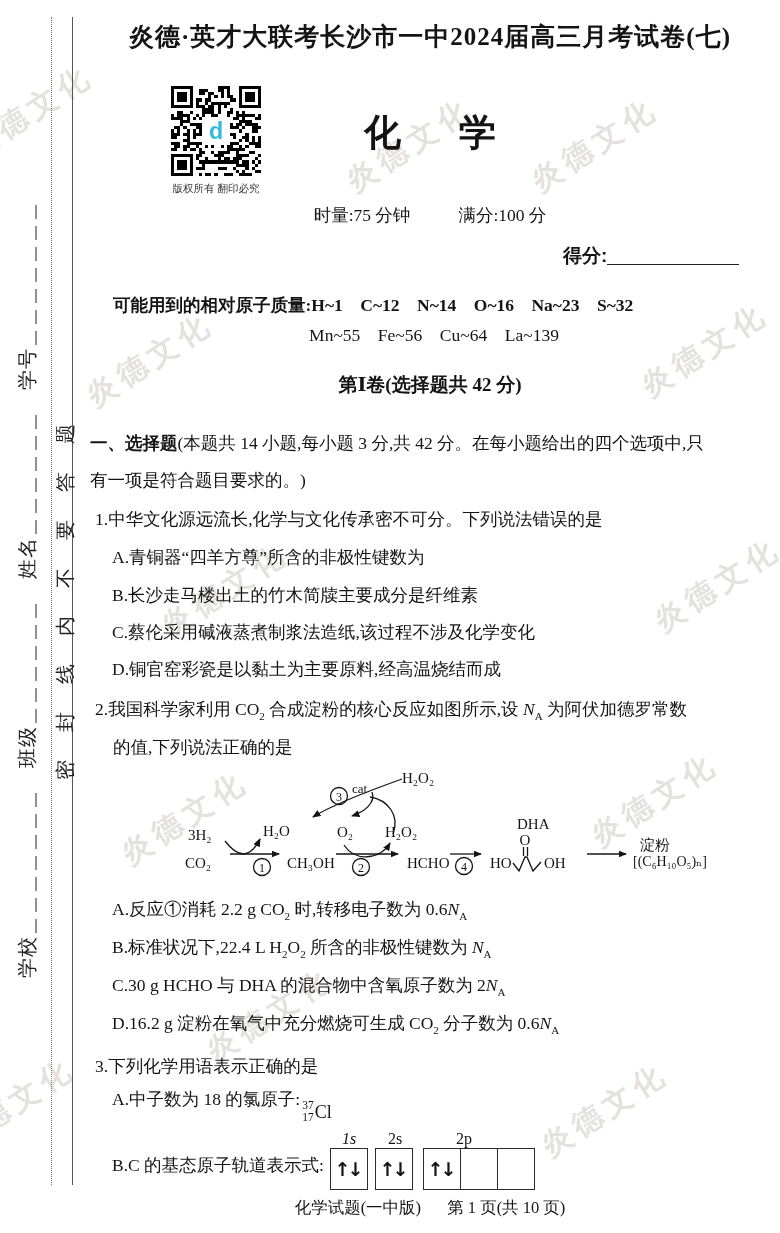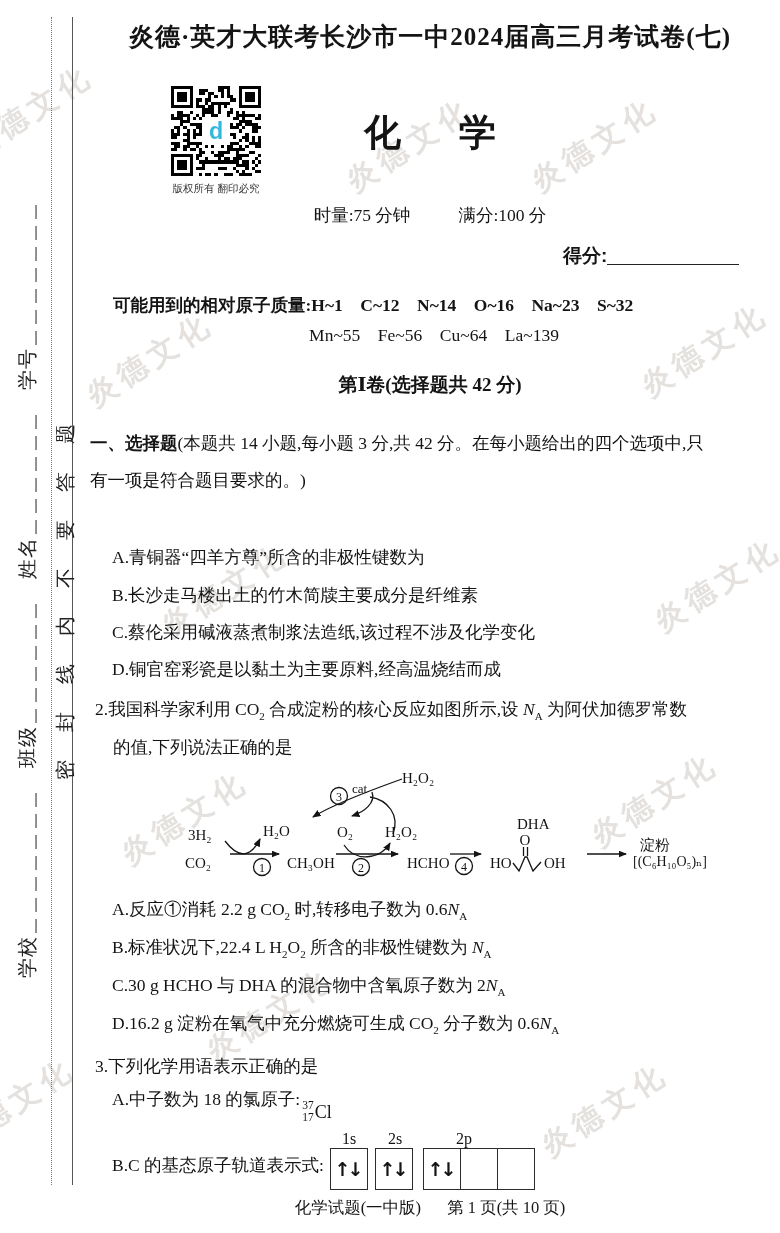--- a/index.html
+++ b/index.html
@@ -40,21 +40,21 @@
   i{font-family:"Liberation Serif","DejaVu Serif",serif;}
   
   .iso{display:inline-flex;align-items:center;vertical-align:-4px;}
   .iso-nums{display:inline-flex;flex-direction:column;align-items:flex-end;font-size:11.5px;line-height:1.02;margin:0 1px 0 2px;}
   .iso-sym{font-size:18px;}
   
   .q3b-row{display:flex;align-items:flex-end;}
   .orb{position:relative;margin-left:6px;}
   .orb-labels{position:relative;height:20px;font-size:16px;}
   .orb-labels span{position:absolute;bottom:0;}
-  .orb-l1{left:12px;} .orb-l2{left:58px;} .orb-l3{left:126px;}
+  .orb-l1{left:12px;font-style:italic;} .orb-l2{left:58px;} .orb-l3{left:126px;}
   .orb-row{display:flex;align-items:flex-end;}
   .obox{width:36px;height:40px;border:1.5px solid #2c2c2c;display:flex;align-items:center;justify-content:center;}
   .obox + .obox{margin-left:7px;}
   .otriple{display:flex;margin-left:10px;border:1.5px solid #2c2c2c;height:40px;}
   .ocell{width:36px;height:40px;display:flex;align-items:center;justify-content:center;}
   .ocell + .ocell{border-left:1.5px solid #2c2c2c;}
   .spins{font-family:"DejaVu Sans",sans-serif;font-size:19px;font-weight:700;letter-spacing:-3px;padding-right:3px;}
   
   .footer{left:90px;top:1197px;width:680px;display:flex;justify-content:center;gap:26px;font-size:16.5px;}
   
@@ -392,20 +392,21 @@
   </div>
 
   <div class="abs line mass1">可能用到的相对原子质量:H~1　C~12　N~14　O~16　Na~23　S~32</div>
   <div class="abs line mass2">Mn~55　Fe~56　Cu~64　La~139</div>
 
   <div class="abs volume">第Ⅰ卷(选择题共 42 分)</div>
 
   <div class="abs line" style="left:90px;top:430px"><span class="bold-sans">一、选择题</span><span>(本题共 14 小题,每小题 3 分,共 42 分。在每小题给出的四个选项中,只</span></div>
   <div class="abs line" style="left:90px;top:467px">有一项是符合题目要求的。)</div>
 
+  <div class="abs line" style="left:95px;top:506px">1.中华文化源远流长,化学与文化传承密不可分。下列说法错误的是</div>
   <div class="abs line" style="left:112px;top:544px">A.青铜器“四羊方尊”所含的非极性键数为</div>
   <div class="abs line" style="left:112px;top:619px">C.蔡伦采用碱液蒸煮制浆法造纸,该过程不涉及化学变化</div>
   <div class="abs line" style="left:112px;top:582px">B.长沙走马楼出土的竹木简牍主要成分是纤维素</div>
   <div class="abs line" style="left:112px;top:656px">D.铜官窑彩瓷是以黏土为主要原料,经高温烧结而成</div>
 
   <div class="abs line" style="left:95px;top:696px">2.我国科学家利用 CO<sub>2</sub> 合成淀粉的核心反应如图所示,设 <i>N</i><sub>A</sub> 为阿伏加德罗常数</div>
   <div class="abs line" style="left:113px;top:734px">的值,下列说法正确的是</div>
 
   <svg class="abs dsvg" style="left:130px;top:765px" width="650" height="120" viewBox="0 0 650 120">
     <defs>

